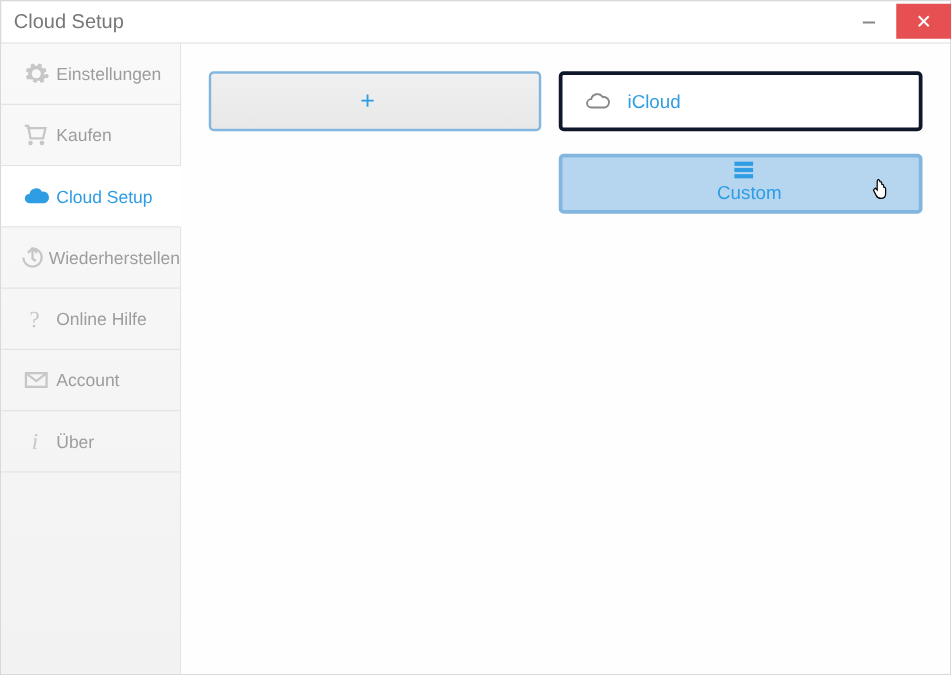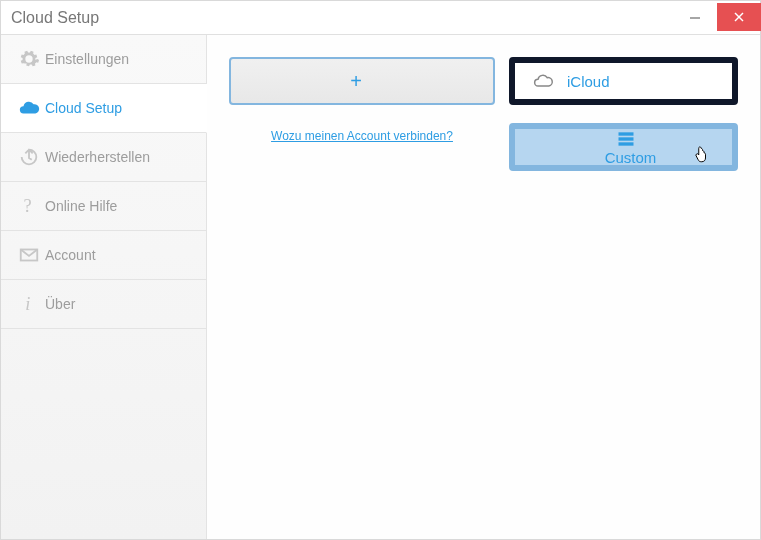--- a/index.html
+++ b/index.html
@@ -7,39 +7,39 @@
   .window { width: 761px; height: 540px; border: 1px solid #d9d9d9; display: flex; flex-direction: column; justify-content: center; }
   
   .titlebar { height: 34px; display: flex; align-items: center; justify-content: space-between; border-bottom: 1px solid #e0e0e0; }
   .titlebar .title { padding-left: 10px; font-size: 16px; color: #777; }
   .titlebar .controls { display: flex; height: 100%; align-items: center; }
   .win-btn { width: 44px; height: 28px; display: flex; align-items: center; justify-content: center; font-size: 14px; color: #999; }
   .win-close { width: 44px; height: 28px; display: flex; align-items: center; justify-content: center; background: #e65052; color: #fff; font-size: 13px; margin-top: -1px; margin-right: -1px; }
   
   .body { flex: 1; display: flex; min-height: 0; }
   
-  .sidebar { width: 206px; background: linear-gradient(to bottom, #f9f9f9, #f2f2f2); border-right: 1px solid #e3e3e3; }
+  .sidebar { width: 144px; background: linear-gradient(to bottom, #f9f9f9, #f2f2f2); border-right: 1px solid #e3e3e3; }
   .sidebar .item { height: 49px; display: flex; align-items: center; padding-left: 12px; border-bottom: 1px solid #e3e3e3; color: #9d9d9d; font-size: 14px; cursor: pointer; }
   .sidebar .item.active { background: #fff; color: #2e9de3; border-right: 1px solid #fff; margin-right: -1px; }
   .sidebar .item .icon { width: 32px; display: flex; align-items: center; justify-content: center; }
   .sidebar .item .label { }
   
   .main { flex: 1; display: flex; padding: 22px; background: #fefefe; }
   .main .col-left { width: 266px; display: flex; flex-direction: column; }
   .main .col-right { flex: 1; display: flex; flex-direction: column; gap: 18px; padding-left: 14px; }
   .new-conn-btn {
     height: 48px; border: 2px solid #83b6df; border-radius: 4px;
     background: linear-gradient(to bottom, #f0f0f0, #e8e8e8);
     display: flex; align-items: center; justify-content: center;
     color: #2e9de3; font-size: 15px; cursor: pointer;
   }
   .new-conn-btn .plus { font-size: 20px; font-weight: 300; margin-right: 12px; }
   .help-link { margin-top: 24px; text-align: center; font-size: 12px; color: #2e9de3; text-decoration: underline; cursor: pointer; }
   .provider {
-    height: 48px; border: 6px solid #0f172a; border-radius: 4px;
+    height: 48px; border: 3px solid #0f172a; border-radius: 4px;
     background: #fff; display: flex; align-items: center;
     padding-left: 14px; color: #2e9de3; font-size: 15px; cursor: pointer;
     position: relative;
   }
   .provider.selected { background: #b6d6f0; border-color: #83b6df; flex-direction: column; }
   .provider .picon { width: 28px; display: flex; align-items: center; justify-content: center; margin-right: 10px; }
   .hand-cursor {
     position: absolute; right: 22px; top: 16px;
     font-size: 18px; color: #333; transform: translate(0,0);
   }
@@ -73,20 +73,28 @@
 
       <div class="item">
         <span class="icon">
           <svg width="22" height="22" viewBox="0 0 24 24">
               <path fill="#c7c7c7" d="M12 8a4 4 0 100 8 4 4 0 000-8zm9 4l2 1-1 3-2-.5a8 8 0 01-1.5 1.5l.5 2-3 1-1-2h-2l-1 2-3-1 .5-2A8 8 0 016 16.5L4 17l-1-3 2-1v-2L3 10l1-3 2 .5A8 8 0 017.5 6L7 4l3-1 1 2h2l1-2 3 1-.5 2A8 8 0 0118 7.5l2-.5 1 3-2 1v2z"></path>
             </svg>
         </span>
         <span class="label">Einstellungen</span>
       </div>
 
+      <div class="item">
+        <span class="icon">
+          <svg width="22" height="22" viewBox="0 0 24 24">
+              <path fill="none" stroke="#c7c7c7" stroke-width="2" d="M4 6h16l-2 9H7L5 4H2m5 16a1 1 0 100-2 1 1 0 000 2zm10 0a1 1 0 100-2 1 1 0 000 2z"></path>
+            </svg>
+        </span>
+        <span class="label">Kaufen</span>
+      </div>
 
 
       <div class="item active">
         <span class="icon">
           <svg width="24" height="22" viewBox="0 0 24 24">
               <path fill="#2e9de3" d="M19 18H6a4 4 0 010-8 6 6 0 0111-2 4 4 0 012 10z"></path>
             </svg>
         </span>
         <span class="label">Cloud Setup</span>
       </div>
@@ -129,21 +137,20 @@
       </div>
 
     </div>
 
     <div class="main">
 
       <div class="col-left">
         <div class="new-conn-btn">
           <span class="plus">+</span>
         </div>
-        <a class="help-link">Wozu meinen Account verbinden?</a>
       </div>
 
       <div class="col-right">
 
         <div class="provider">
           <span class="picon">
             <svg width="24" height="20" viewBox="0 0 24 24">
                 <path fill="none" stroke="#888" stroke-width="1.8" d="M19 18H6a4 4 0 010-8 6 6 0 0111-2 4 4 0 012 10z"></path>
               </svg>
           </span>

